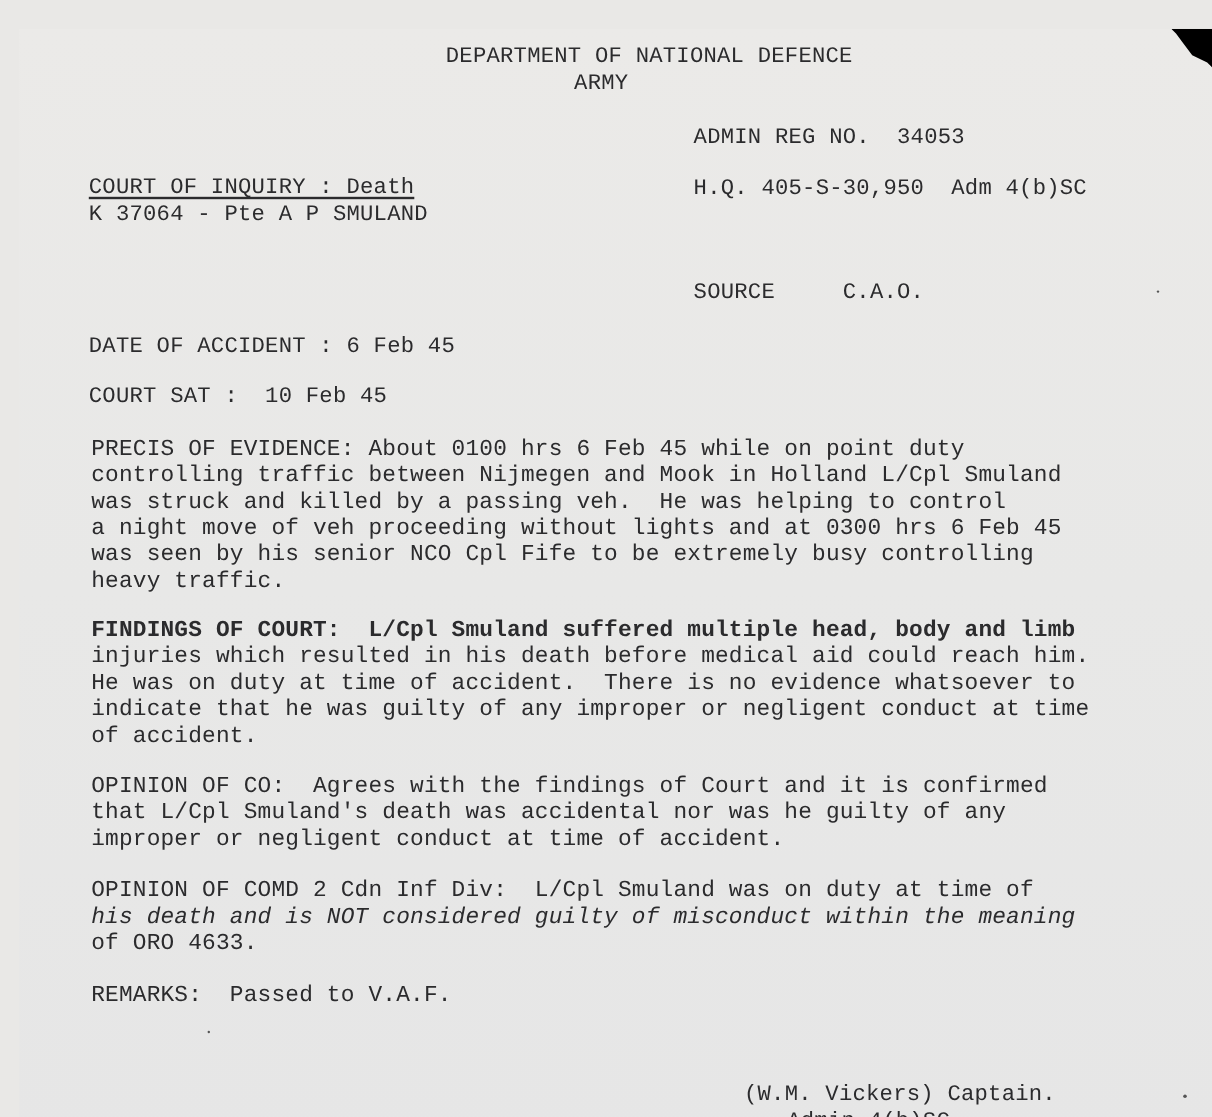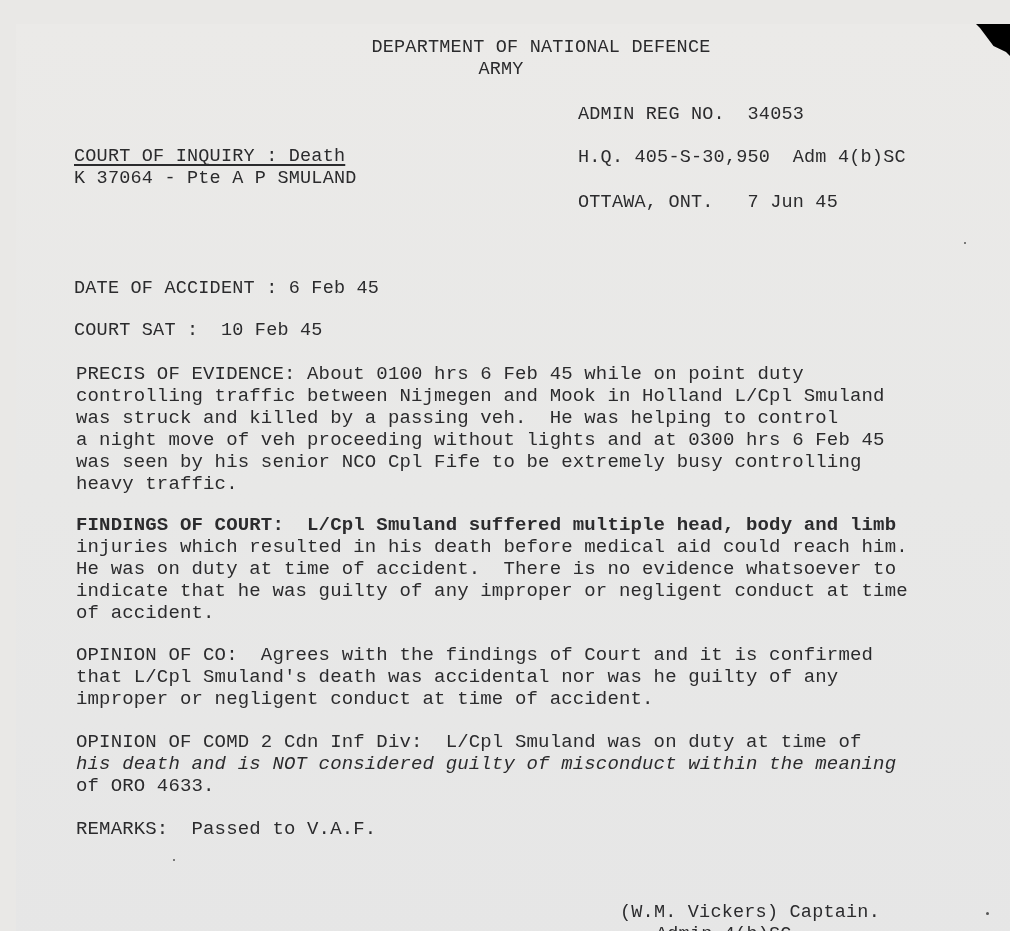--- a/index.html
+++ b/index.html
@@ -29,21 +29,21 @@
 <body>
 
 <div class="page">
   <div class="corner"></div>
 
   <div class="t heading" style="left:330px; top:13px; width:390px;">DEPARTMENT OF NATIONAL DEFENCE</div>
   <div class="t heading" style="left:330px; top:35px; width:310px;">ARMY</div>
 
   <div class="t" style="left:562px; top:80px;">ADMIN REG NO.  34053</div>
   <div class="t" style="left:562px; top:123px;">H.Q. 405-S-30,950  Adm 4(b)SC</div>
-  <div class="t" style="left:562px; top:168px;">OTTAWA, ONT.   7 Jun 45</div>
+  <div class="t" style="left:562px; top:209px;">SOURCE     C.A.O.</div>
 
   <div class="t u" style="left:58px; top:122px;">COURT OF INQUIRY : Death</div>
   <div class="t" style="left:58px; top:144px;">K 37064 - Pte A P SMULAND</div>
 
   <div class="t" style="left:58px; top:254px;">DATE OF ACCIDENT : 6 Feb 45</div>
   <div class="t" style="left:58px; top:296px;">COURT SAT :  10 Feb 45</div>
 
   <div>
     <div class="para" style="top:339px;">PRECIS OF EVIDENCE: About 0100 hrs 6 Feb 45 while on point duty</div>
     <div class="para" style="top:361px;">controlling traffic between Nijmegen and Mook in Holland L/Cpl Smuland</div>

